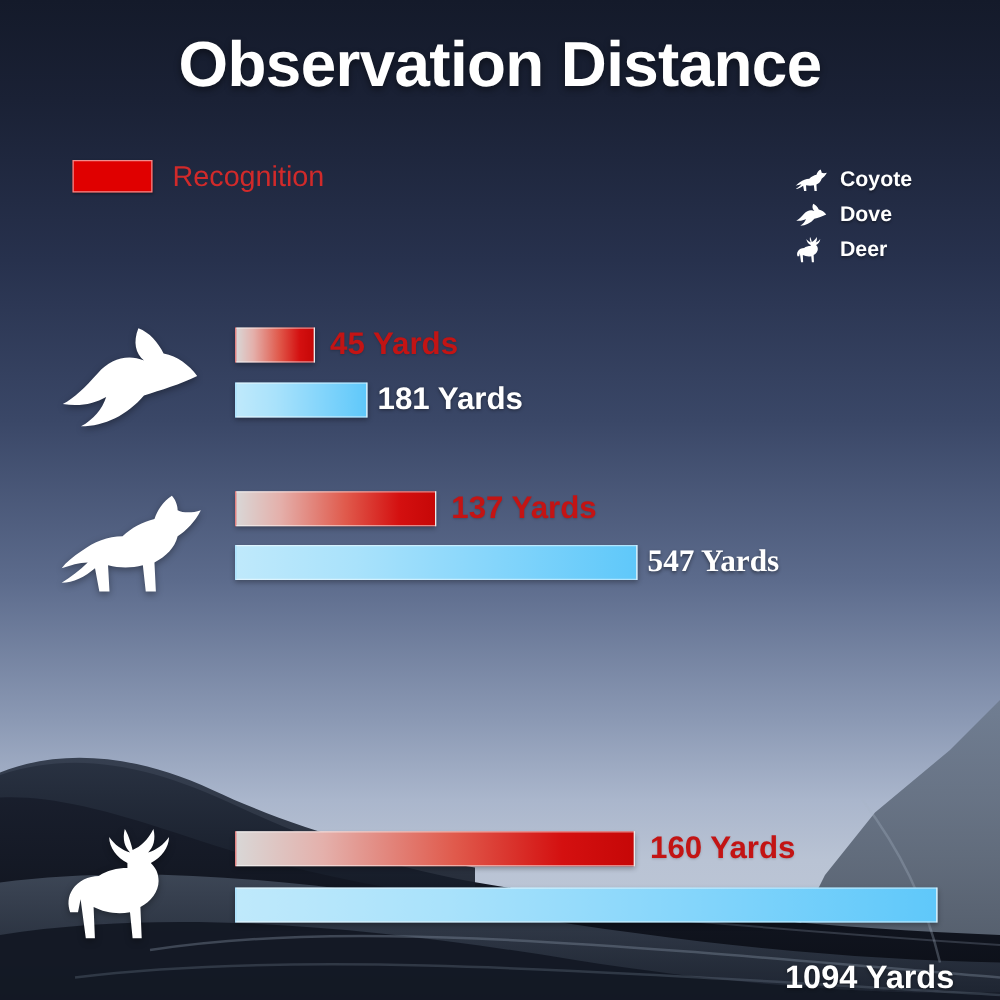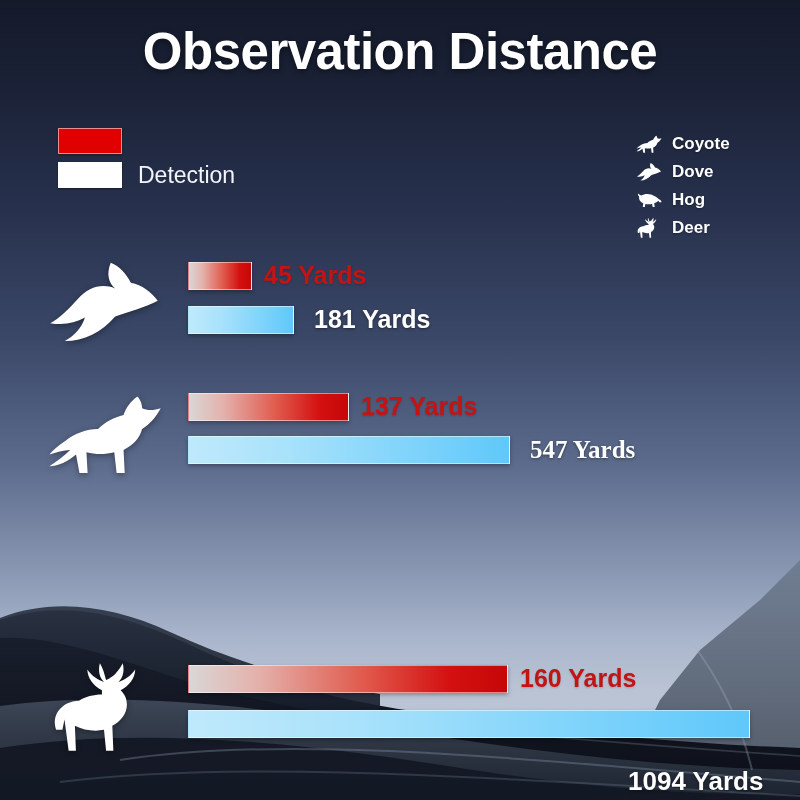--- a/index.html
+++ b/index.html
@@ -144,21 +144,21 @@
     font-weight: bold;
     white-space: nowrap;
   }
   .bar-label.recognition {
     color: #c31414;
     margin-left: 12px;
     text-shadow: 0 1px 2px rgba(0,0,0,0.18);
   }
   .bar-label.detection {
     color: #ffffff;
-    margin-left: 20px;
+    margin-left: 8px;
     text-shadow: 0 1px 3px rgba(0,0,0,0.45);
   }
   
   .bar-label.below {
     position: absolute;
     margin-left: 0;
     font-size: 26px;
   }
 </style>
 </head>
@@ -200,24 +200,21 @@
     <path d="M60,782 C240,760 460,776 800,796" stroke="#7a8799" stroke-width="2" fill="none" opacity="0.28"></path>
     <path d="M300,718 C430,724 560,740 800,756" stroke="#97a4b6" stroke-width="1.6" fill="none" opacity="0.25"></path>
     <path d="M690,640 C720,680 740,720 752,770" stroke="#aab6c6" stroke-width="2" fill="none" opacity="0.3"></path>
   </svg>
 
   <div class="title">Observation Distance</div>
 
   <div class="legend">
     <div class="legend-row">
       <div class="legend-swatch recognition"></div>
-    </div>
-    <div class="legend-row">
-      <div class="legend-swatch detection"></div>
-      <div class="legend-label detection">Detection</div>
+      <div class="legend-label recognition">Recognition</div>
     </div>
   </div>
 
   <div class="key">
     <div class="key-row">
       <span class="key-icon">
         <svg width="26" height="21" viewBox="0 0 100 80">
           <path fill="#ffffff" d="M78,6 C72,10 68,16 66,22 C58,24 50,28 44,34 C34,34 24,38 16,44 C10,48 5,52 2,56 C8,54 14,52 20,52 C14,58 8,62 2,66 C10,66 18,62 25,56 L28,72 L35,72 L34,54 C42,56 50,56 58,54 L60,72 L67,72 L66,52 C74,48 80,42 82,34 C88,30 94,24 98,16 C92,18 86,18 82,16 C82,12 80,8 78,6 Z"></path>
         </svg>
       </span>
@@ -226,28 +223,20 @@
     <div class="key-row">
       <span class="key-icon">
         <svg width="26" height="20" viewBox="0 0 100 80">
           <path fill="#ffffff" d="M56,4 C52,14 54,22 60,27 C48,22 36,26 27,36 C18,46 10,54 2,58 C14,60 24,58 33,53 C30,62 24,69 15,74 C32,74 48,66 60,52 C72,48 86,44 98,38 C92,30 84,24 74,22 C70,14 64,7 56,4 Z"></path>
         </svg>
       </span>
       <span class="key-label">Dove</span>
     </div>
     <div class="key-row">
       <span class="key-icon">
-        <svg width="26" height="19" viewBox="0 0 100 70">
-          <path fill="#ffffff" d="M12,20 C8,16 6,12 8,8 C12,12 16,14 20,16 C30,10 44,8 58,12 C70,16 80,22 88,30 C94,32 98,36 98,42 L90,42 L86,36 C82,40 76,44 70,46 L72,60 L64,60 L62,48 C54,50 44,50 36,48 L34,60 L26,60 L28,46 C20,42 14,36 12,28 Z"></path>
-        </svg>
-      </span>
-      <span class="key-label">Hog</span>
-    </div>
-    <div class="key-row">
-      <span class="key-icon">
         <svg width="24" height="22" viewBox="0 0 100 90">
           <path fill="#ffffff" d="M46,2 C44,10 46,16 50,20 C44,18 38,14 34,8 C34,16 40,24 48,28 L48,32 C40,32 32,34 26,38 C18,38 10,42 6,48 C2,54 2,60 4,66 L10,66 L12,56 L16,86 L23,86 L22,62 C30,66 40,68 50,66 L52,86 L59,86 L58,62 C66,58 72,50 72,42 C72,36 70,32 66,28 C74,24 80,16 80,8 C76,14 70,18 64,20 C68,16 70,10 68,2 C64,10 58,16 52,18 C50,10 48,5 46,2 Z"></path>
         </svg>
       </span>
       <span class="key-label">Deer</span>
     </div>
   </div>
 
   <div class="group" style="top:245px;height:115px;">
     <div class="group-icon" style="top:8px;width:120px;height:100px;">

